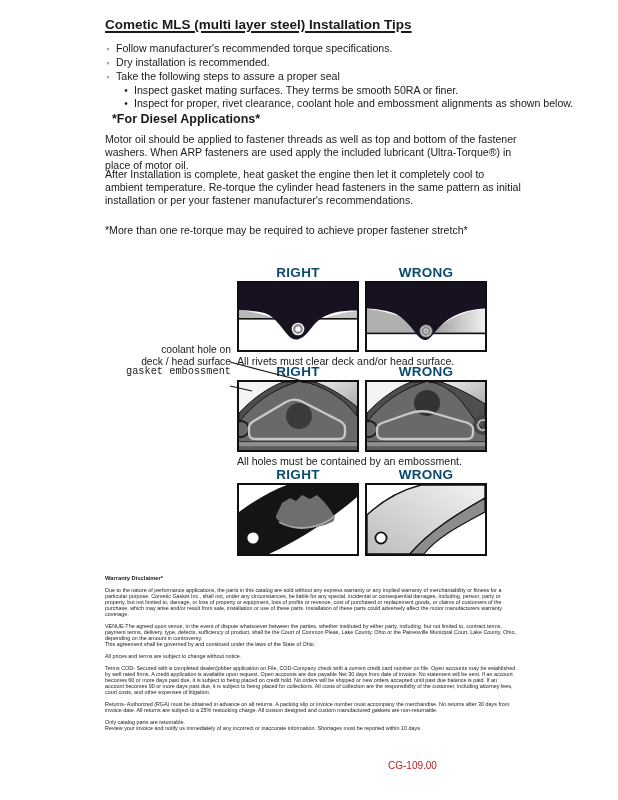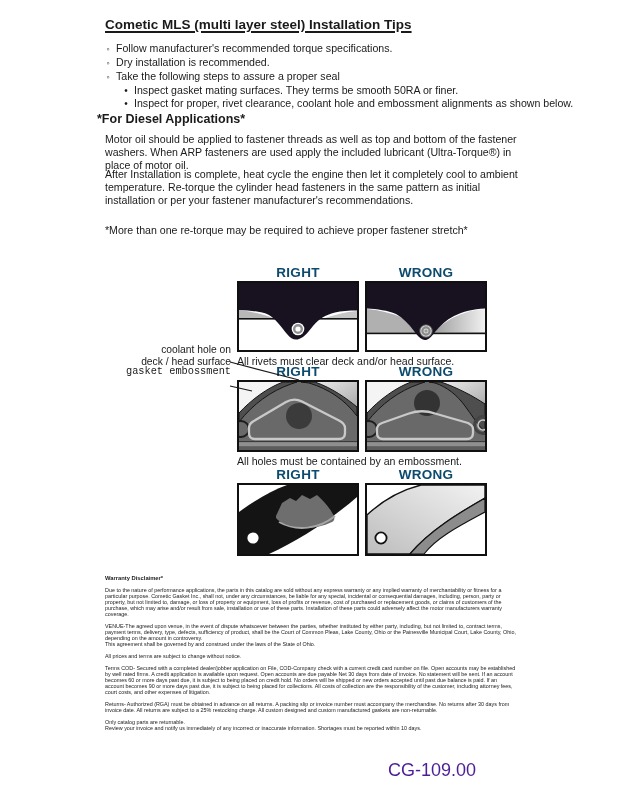--- a/index.html
+++ b/index.html
@@ -8,21 +8,21 @@
 
   .title{position:absolute;left:105px;top:17px;margin:0;font-size:13.5px;font-weight:bold;
          text-decoration:underline;text-decoration-thickness:1.5px;text-underline-offset:2px;}
 
   .bullets{position:absolute;left:104px;top:42px;font-size:10.6px;line-height:13px;}
   .b{display:flex;gap:4px;align-items:baseline;}
   .bmark{width:8px;text-align:center;font-size:9px;flex:none;}
   .sub{margin-left:18px;}
   .sub .bmark{font-size:10px;}
 
-  .diesel-h{position:absolute;left:97px;top:112px;margin:0;font-size:12.5px;font-weight:bold;text-align:right;}
+  .diesel-h{position:absolute;left:112px;top:112px;margin:0;font-size:12.5px;font-weight:bold;text-align:right;}
   .para{position:absolute;left:105px;width:416px;margin:0;font-size:10.6px;line-height:13.2px;}
   #p1{top:133px}#p2{top:168px}#p3{top:224px}
 
   .dset{position:absolute;left:237px;width:250px;}
   #dset1{top:229px}#dset2{top:328px}#dset3{top:431px}
   .dlabels{display:flex;gap:6px;font-size:13.5px;font-weight:bold;letter-spacing:.3px;color:#0c4a6e;margin-top:36px;}
   .dlabels span{width:122px;text-align:center;}
   .dboxes{display:flex;gap:6px;margin-top:1px;}
   .dbox{display:block;border:2px solid #101010;background:#fff;}
   .dcaption{font-size:10.6px;line-height:12.5px;margin-top:3px;}
@@ -30,21 +30,21 @@
 
   .ann{position:absolute;width:133px;text-align:right;font-size:10.3px;line-height:11.5px;}
   #ann1{left:98px;top:344px;}
   #ann2{left:98px;top:366px;font-family:Liberation Mono, monospace;}
   #ann-lines{position:absolute;left:225px;top:340px;pointer-events:none;z-index:5;}
 
   .disc{position:absolute;left:105px;top:575px;width:412px;font-size:5.4px;line-height:6px;color:#222;}
   .disc h3{margin:0 0 6px 0;font-size:5.8px;}
   .disc p{margin:0 0 6px 0;white-space:pre-line;}
 
-  .pagenum{position:absolute;left:388px;top:760px;font-size:18px;color:#4c1d95;}
+  .pagenum{position:absolute;left:388px;top:760px;font-size:10px;color:#b91c1c;}
 </style>
 </head>
 <body>
 
 <div class="page">
 
   <h1 class="title">Cometic MLS (multi layer steel) Installation Tips</h1>
 
   <div class="bullets">
     <div class="b">
@@ -64,21 +64,21 @@
       <span>Inspect gasket mating surfaces.  They terms be smooth 50RA or finer.</span>
     </div>
     <div class="b sub">
       <span class="bmark">•</span>
       <span>Inspect for proper, rivet clearance, coolant hole and embossment alignments as shown below.</span>
     </div>
   </div>
 
   <h2 class="diesel-h">*For Diesel Applications*</h2>
   <p class="para" id="p1">Motor oil should be applied to fastener threads as well as top and bottom of the fastener washers. When ARP fasteners are used apply the included lubricant (Ultra-Torque®) in place of motor oil.</p>
-  <p class="para" id="p2">After Installation is complete, heat cycle the engine then let it completely cool to ambient temperature. Re-torque the cylinder head fasteners in the same pattern as initial installation or per your fastener manufacturer's recommendations.</p>
+  <p class="para" id="p2">After Installation is complete, heat gasket the engine then let it completely cool to ambient temperature. Re-torque the cylinder head fasteners in the same pattern as initial installation or per your fastener manufacturer's recommendations.</p>
   <p class="para" id="p3">*More than one re-torque may be required to achieve proper fastener stretch*</p>
 
   <div class="dset" id="dset1">
     <div class="dlabels">
       <span>RIGHT</span>
       <span>WRONG</span>
     </div>
     <div class="dboxes">
       <svg class="dbox" width="118" height="67" viewBox="0 0 118 67">
         <rect width="118" height="67" fill="#ffffff"></rect>

